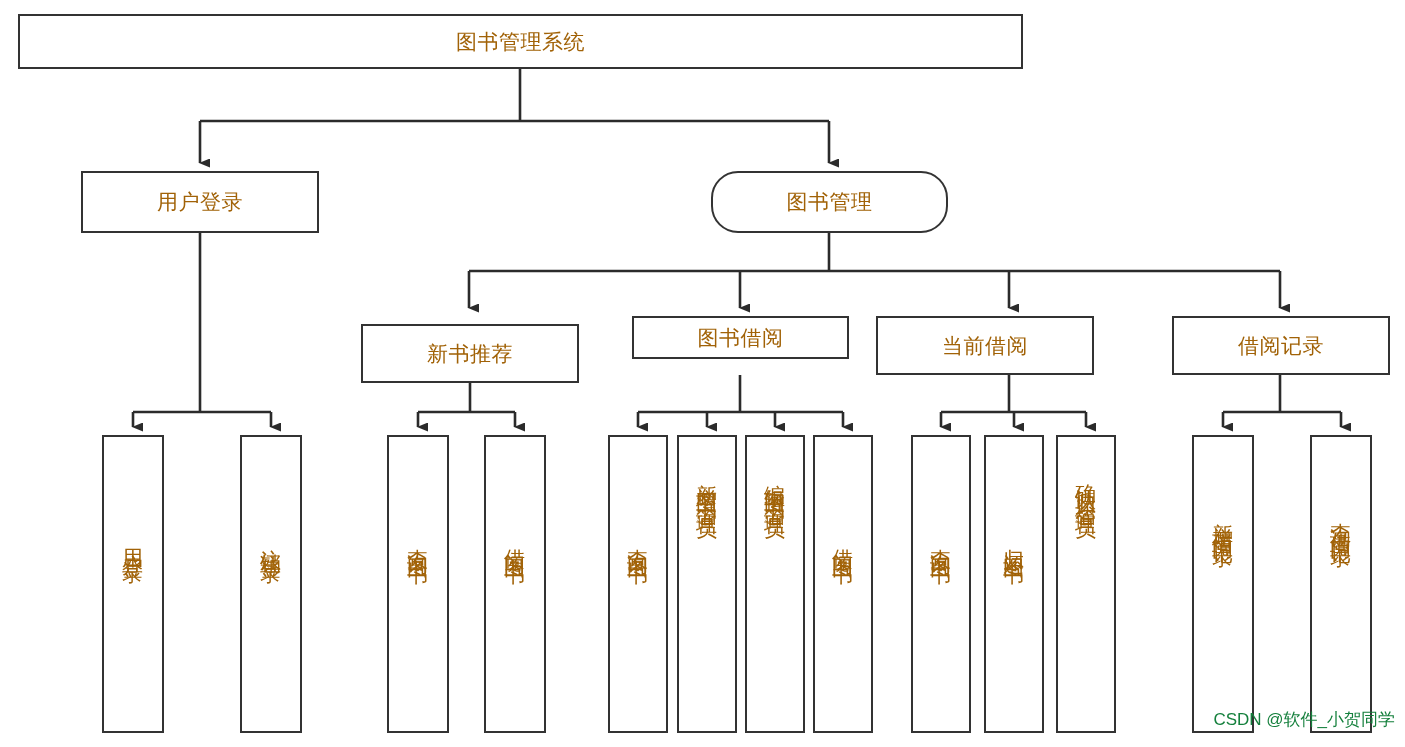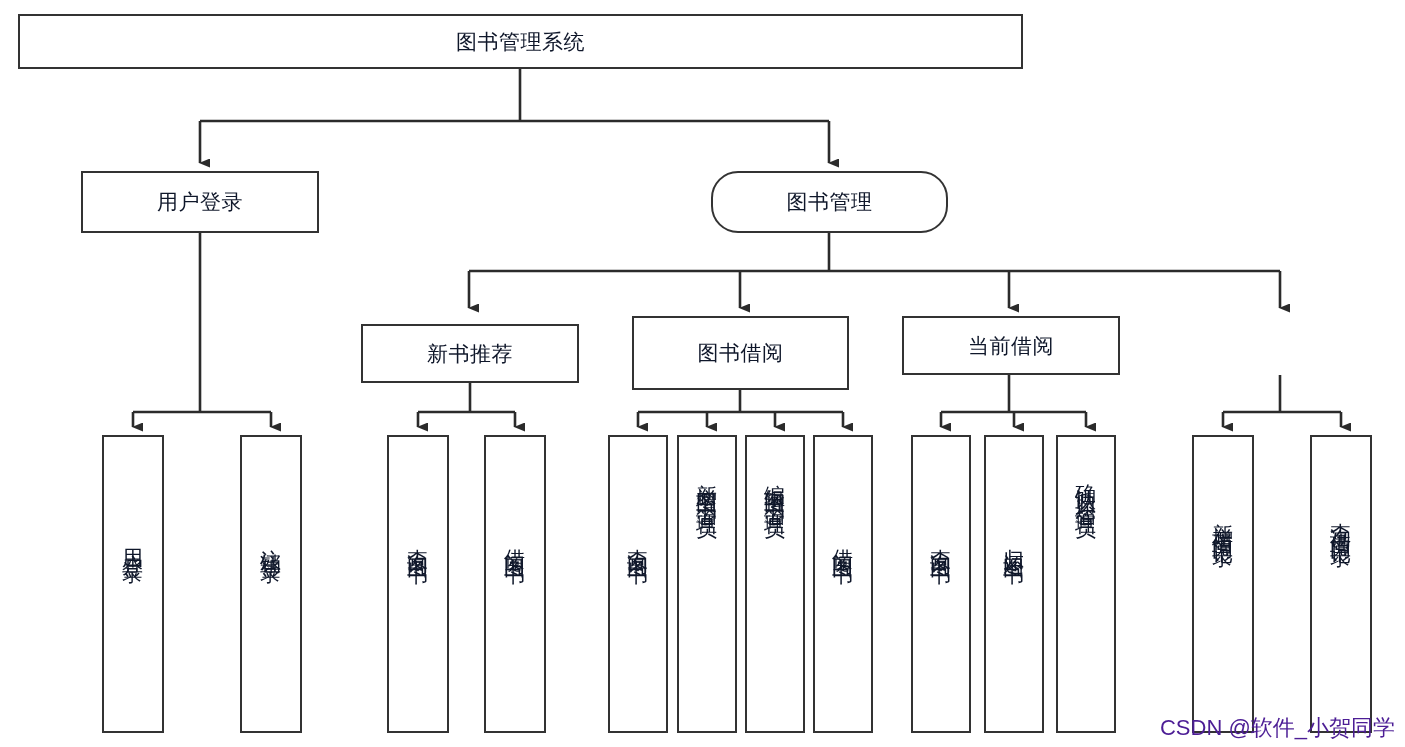--- a/index.html
+++ b/index.html
@@ -27,21 +27,21 @@
     height: 747px;
   }
   .node-box {
     position: absolute;
     box-sizing: border-box;
     border: 2.5px solid #333333;
     background: #ffffff;
     display: flex;
     align-items: center;
     justify-content: center;
-    color: #0f172a;
+    color: #a16207;
   }
   .node-label-h {
     font-size: 21px;
     line-height: 1.2;
     letter-spacing: 0.5px;
     white-space: nowrap;
     text-align: center;
   }
   .node-box.vertical {
     align-items: flex-start;
@@ -53,23 +53,23 @@
     text-orientation: upright;
     font-size: 21px;
     letter-spacing: 5px;
     line-height: 1.0;
     text-align: center;
     white-space: nowrap;
   }
   .watermark {
     position: absolute;
     right: 10px;
-    bottom: 4px;
-    font-size: 22px;
-    color: #4c1d95;
+    bottom: 16px;
+    font-size: 17px;
+    color: #15803d;
     white-space: nowrap;
     user-select: none;
   }
 </style>
 </head>
 <body>
 
 <div id="diagram-root">
 
   <svg class="diagram-svg" viewBox="0 0 1405 747">
@@ -130,25 +130,28 @@
   <div class="node-box" style="left: 81px; top: 171px; width: 238px; height: 62px;">
     <span class="node-label-h">用户登录</span>
   </div>
   <div class="node-box" style="left: 711px; top: 171px; width: 237px; height: 62px; border-radius: 27px;">
     <span class="node-label-h">图书管理</span>
   </div>
 
   <div class="node-box" style="left: 361px; top: 316px; width: 218px; height: 59px; margin-top: 8px;">
     <span class="node-label-h">新书推荐</span>
   </div>
-  <div class="node-box" style="left: 632px; top: 316px; width: 217px; height: 74px; justify-content: center;">
+  <div class="node-box" style="left: 632px; top: 316px; width: 217px; height: 43px; justify-content: center;">
     <span class="node-label-h">图书借阅</span>
   </div>
-  <div class="node-box" style="left: 902px; top: 316px; width: 218px; height: 59px; align-items: center;">
+  <div class="node-box" style="left: 876px; top: 316px; width: 218px; height: 59px; align-items: center;">
     <span class="node-label-h">当前借阅</span>
+  </div>
+  <div class="node-box" style="left: 1172px; top: 316px; width: 218px; height: 59px;">
+    <span class="node-label-h">借阅记录</span>
   </div>
 
   <div class="node-box vertical" style="left: 102px; top: 435px; width: 62px; height: 298px;">
     <span class="node-label-v" style="margin-top: 95px;">用户登录</span>
   </div>
   <div class="node-box vertical" style="left: 240px; top: 435px; width: 62px; height: 298px;">
     <span class="node-label-v" style="margin-top: 95px;">注销登录</span>
   </div>
   <div class="node-box vertical" style="left: 387px; top: 435px; width: 62px; height: 298px;">
     <span class="node-label-v" style="margin-top: 95px;">查询图书</span>

